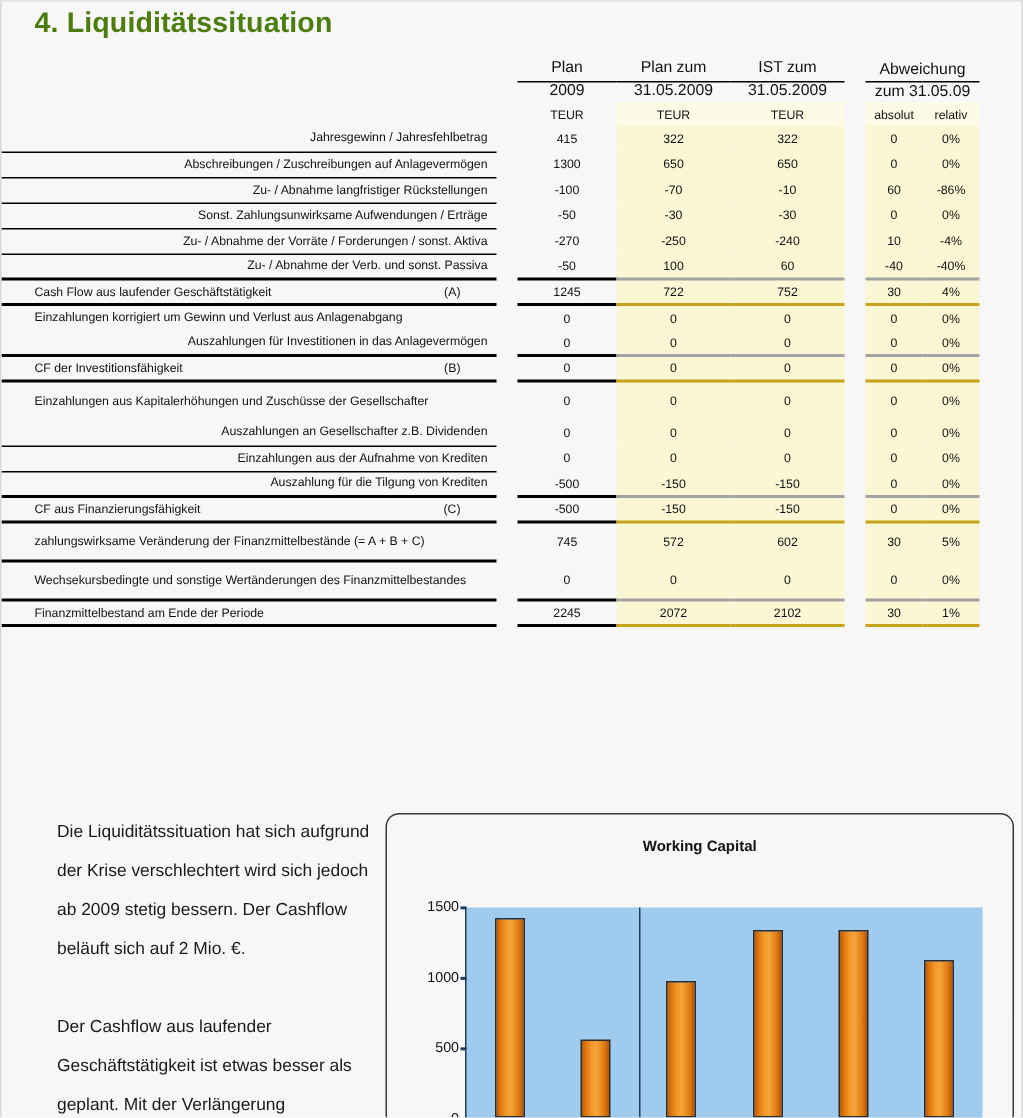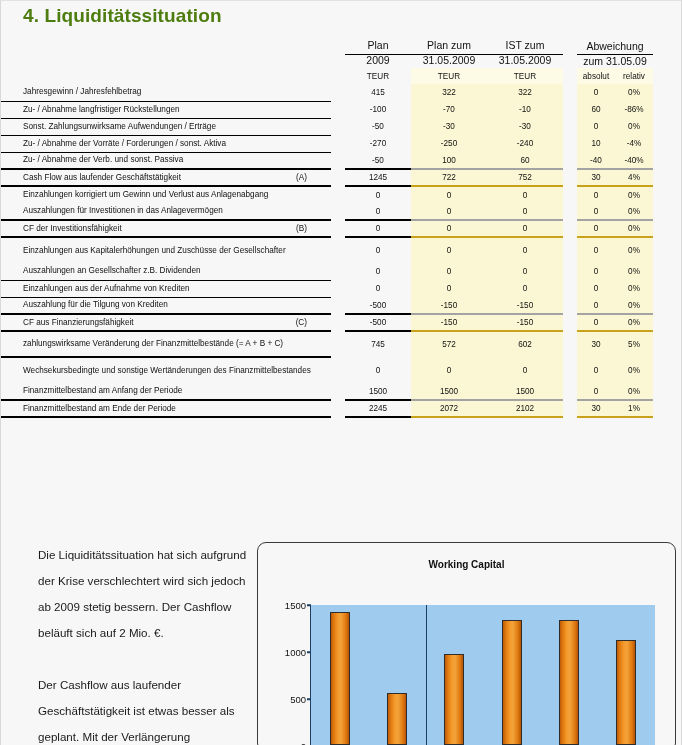--- a/index.html
+++ b/index.html
@@ -94,21 +94,21 @@
   tr.r { height: 17px; }
   tr.r2 { height: 26px; }
 
   
   .rule-label-top td.lbl { border-top: 2px solid #000; }
   .rule-label-bot td.lbl { border-bottom: 2px solid #000; }
   .rule-num-top td.num { border-top: 2px solid #a3a3a3; }
   .rule-num-bot td.num { border-bottom: 2px solid #c8a21a; }
   .rule-plain-top td.num.plain { border-top: 2px solid #000; }
   .rule-plain-bot td.num.plain { border-bottom: 2px solid #000; }
-  .thin-bot td.lbl { border-bottom: 1px solid #000; }
+  .thin-bot td.lbl { border-bottom: 1px solid #000; text-align: right; }
 
   
   .hdr-grp {
     text-align: center;
     font-weight: bold;
     font-size: 10.5px;
     line-height: 1.12;
     border-bottom: 1.5px solid #000;
     padding-bottom: 1px !important;
   }
@@ -293,20 +293,34 @@
             <td class="num plain">415</td>
             <td class="num tint">322</td>
             <td class="num tint">322</td>
             <td class="gapcell">
               <div class="gbar"></div>
             </td>
             <td class="num tint">0</td>
             <td class="num tint">0%</td>
           </tr>
           <tr class="r thin-bot">
+            <td class="lbl"><span>Abschreibungen / Zuschreibungen auf Anlagevermögen</span></td>
+            <td class="gapcell">
+              <div class="gbar"></div>
+            </td>
+            <td class="num plain">1300</td>
+            <td class="num tint">650</td>
+            <td class="num tint">650</td>
+            <td class="gapcell">
+              <div class="gbar"></div>
+            </td>
+            <td class="num tint">0</td>
+            <td class="num tint">0%</td>
+          </tr>
+          <tr class="r thin-bot">
             <td class="lbl"><span>Zu- / Abnahme langfristiger Rückstellungen</span></td>
             <td class="gapcell">
               <div class="gbar"></div>
             </td>
             <td class="num plain">-100</td>
             <td class="num tint">-70</td>
             <td class="num tint">-10</td>
             <td class="gapcell">
               <div class="gbar"></div>
             </td>
@@ -496,34 +510,20 @@
             <td class="num tint">5%</td>
           </tr>
           <tr class="r2 rule-label-top">
             <td class="lbl"><span>Wechsekursbedingte und sonstige Wertänderungen des Finanzmittelbestandes</span></td>
             <td class="gapcell">
               <div class="gbar"></div>
             </td>
             <td class="num plain">0</td>
             <td class="num tint">0</td>
             <td class="num tint">0</td>
-            <td class="gapcell">
-              <div class="gbar"></div>
-            </td>
-            <td class="num tint">0</td>
-            <td class="num tint">0%</td>
-          </tr>
-          <tr class="r thin-bot">
-            <td class="lbl"><span>Finanzmittelbestand am Anfang der Periode</span></td>
-            <td class="gapcell">
-              <div class="gbar"></div>
-            </td>
-            <td class="num plain">1500</td>
-            <td class="num tint">1500</td>
-            <td class="num tint">1500</td>
             <td class="gapcell">
               <div class="gbar"></div>
             </td>
             <td class="num tint">0</td>
             <td class="num tint">0%</td>
           </tr>
           <tr class="r rule-label-top rule-label-bot rule-num-top rule-num-bot rule-plain-top rule-plain-bot rule-label-bot">
             <td class="lbl"><span>Finanzmittelbestand am Ende der Periode</span></td>
             <td class="gapcell">
               <div class="gbar"></div>

